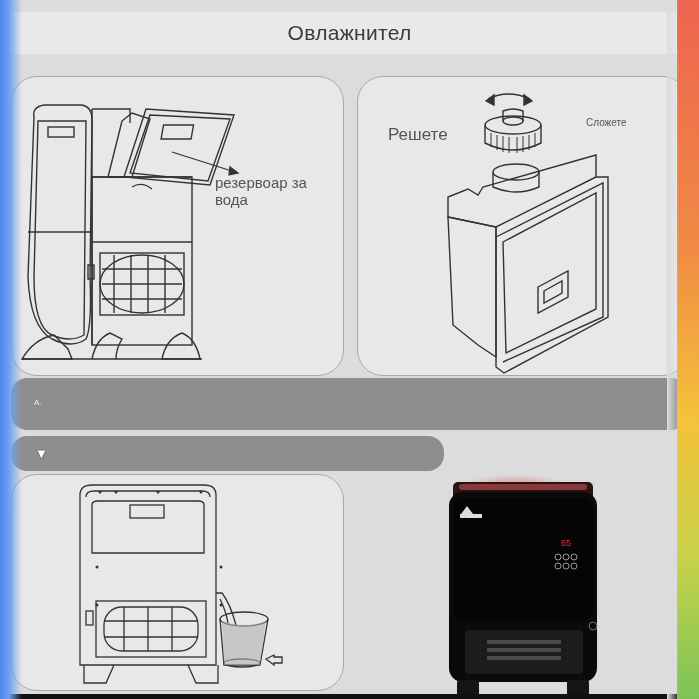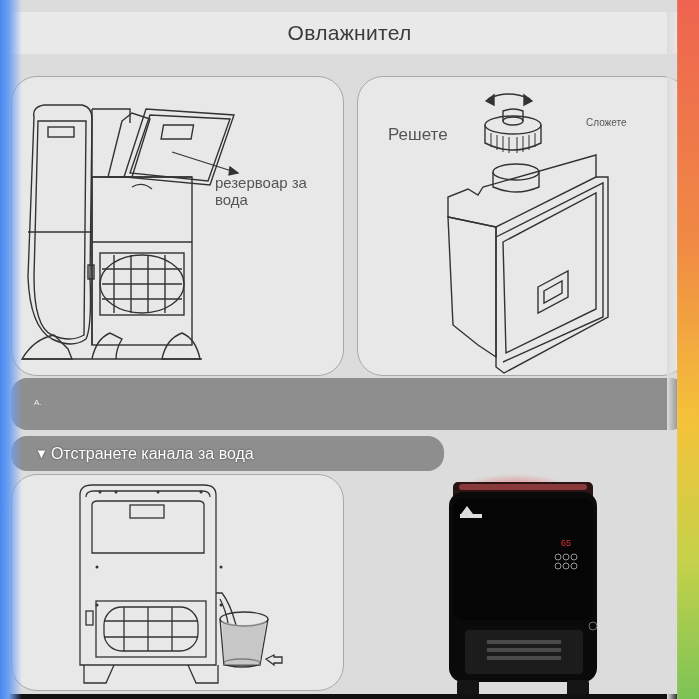--- a/index.html
+++ b/index.html
@@ -145,21 +145,20 @@
   <span class="lbl lbl-open">Решете</span>
   <span class="lbl lbl-close">Сложете</span>
 </div>
 
 <div class="step">
   <span class="idx">A.</span>
 </div>
 
 <div class="section">
   <span class="tri">▼</span>
-  <span>Отстранете канала за вода</span>
 </div>
 
 <div class="panel p3">
   <svg width="331" height="215" viewBox="0 0 331 215">
     <g fill="none" stroke="#333" stroke-width="1.3">
       <path d="M68 20 Q68 10 80 10 L192 10 Q204 10 204 20 L204 190 L68 190 Z"></path>
       <path d="M74 22 Q74 16 82 16 L190 16 Q198 16 198 22"></path>
       <path d="M80 78 L80 30 Q80 26 86 26 L186 26 Q192 26 192 30 L192 78 Z"></path>
       <rect x="118" y="30" width="34" height="13"></rect>
       <rect x="84" y="126" width="110" height="56"></rect>

